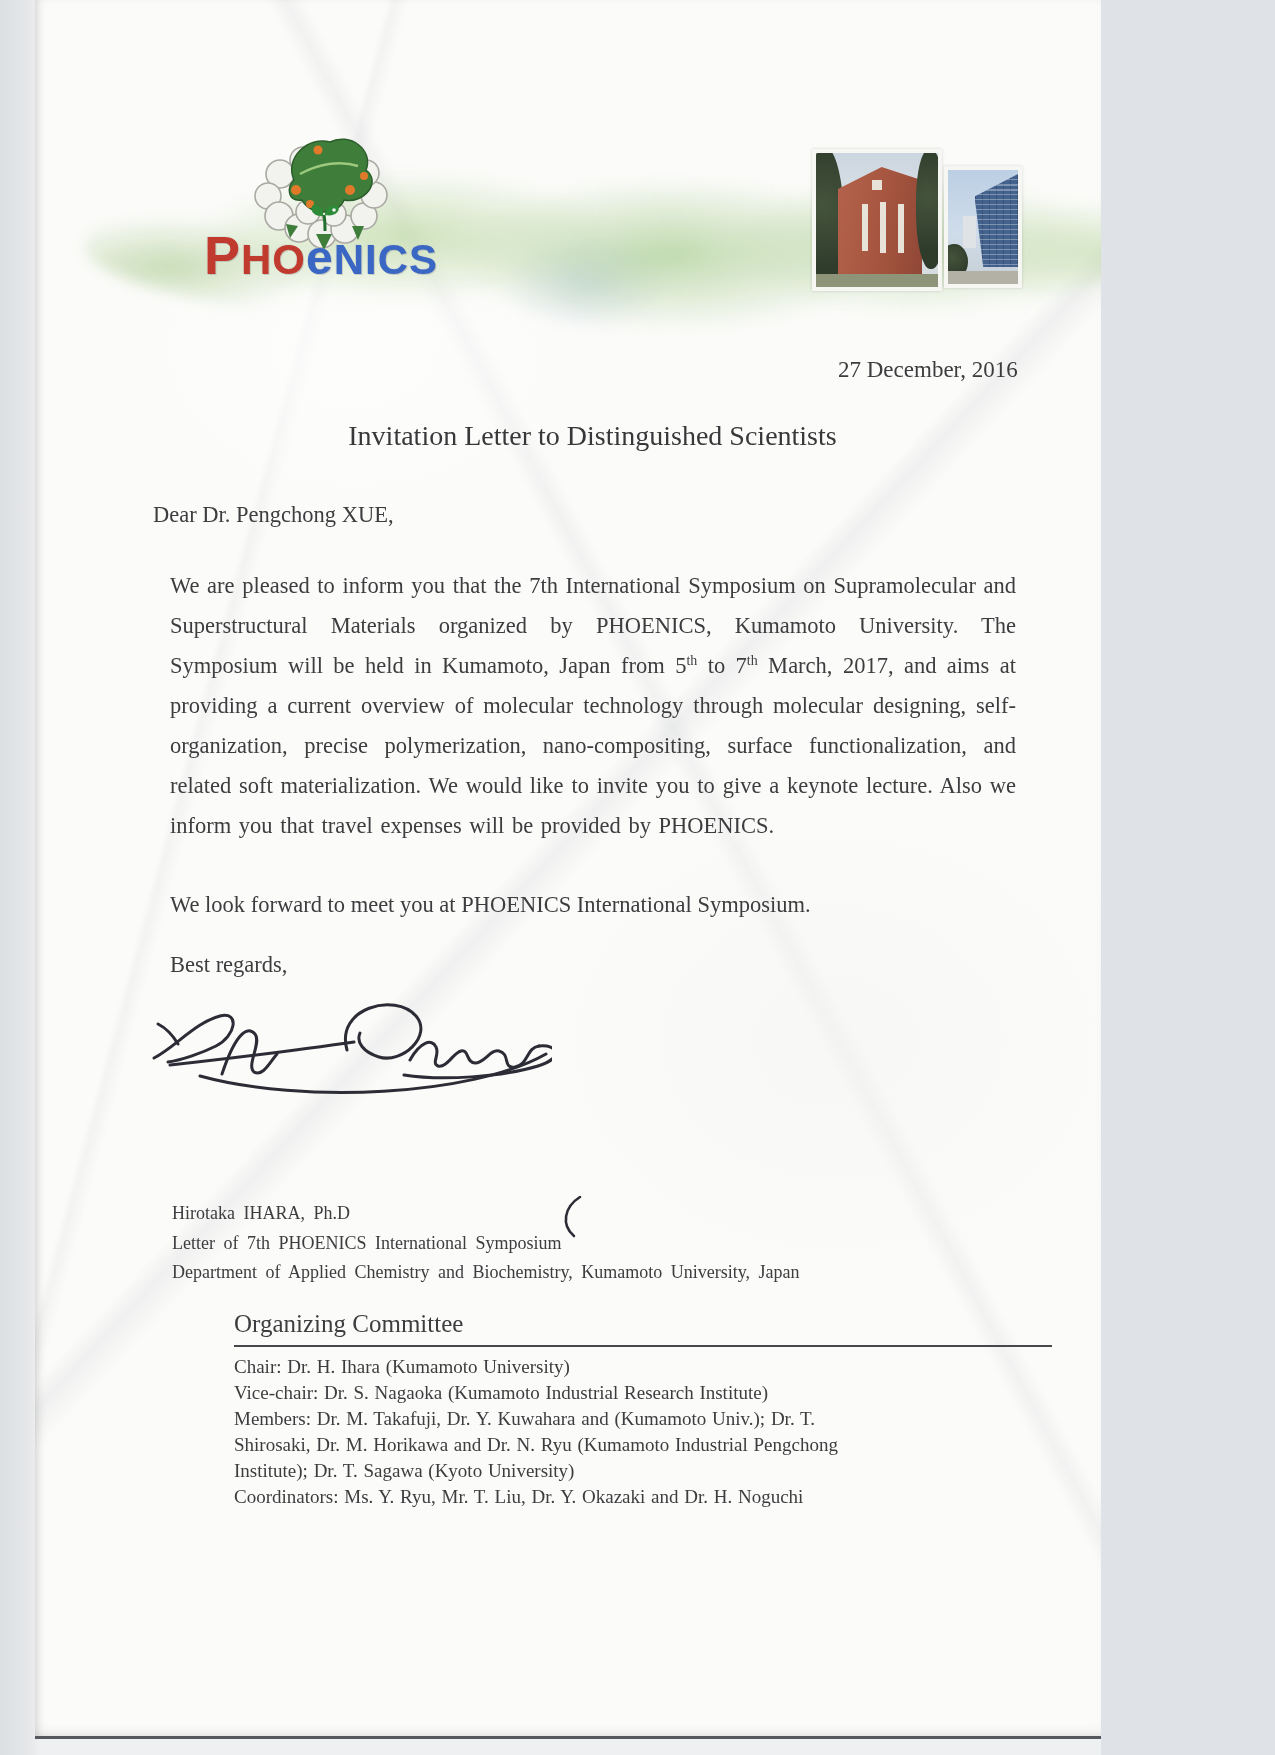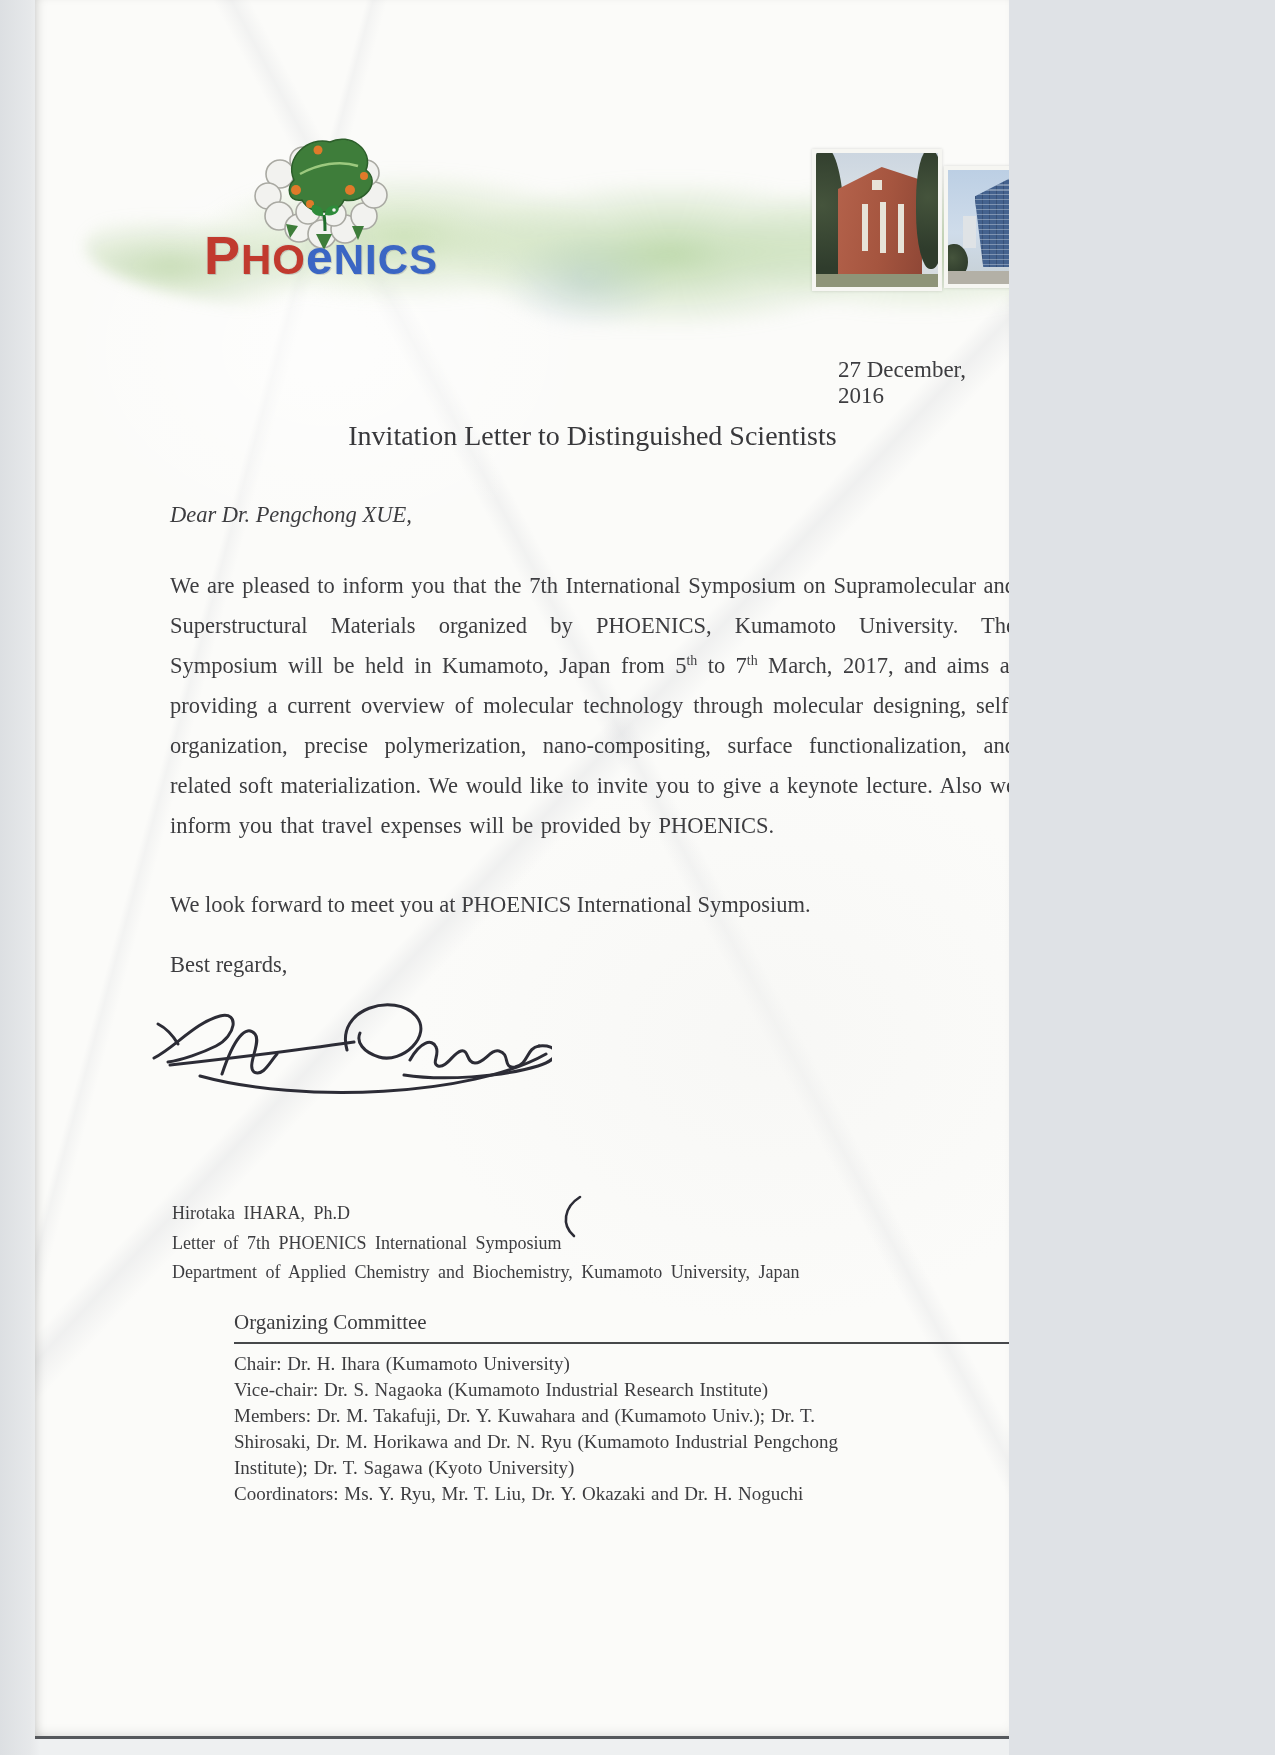--- a/index.html
+++ b/index.html
@@ -1,16 +1,16 @@
 <!DOCTYPE html>
 <html><head>
 <meta charset="utf-8">
 <style>
   html,body{margin:0;padding:0;background:#dfe2e6;}
-  .scan{position:relative;width:1009px;height:1755px;background:linear-gradient(90deg,#dcdfe2 0px,#e6e8ea 30px,#eef0f1 40px);overflow:hidden;font-family:"Liberation Serif",serif;}
+  .scan{position:relative;width:1101px;height:1755px;background:linear-gradient(90deg,#dcdfe2 0px,#e6e8ea 30px,#eef0f1 40px);overflow:hidden;font-family:"Liberation Serif",serif;}
   .paper{position:absolute;left:35px;top:0;right:0;height:1736px;
     background:
       radial-gradient(ellipse 400px 300px at 30% 20%, rgba(255,255,255,.6), transparent 70%),
       radial-gradient(ellipse 500px 400px at 75% 60%, rgba(244,244,242,.5), transparent 70%),
       linear-gradient(133deg, transparent 48%, rgba(205,207,212,.25) 49%, transparent 50.5%),
       linear-gradient(62deg, transparent 58%, rgba(208,210,214,.22) 59%, transparent 60%),
       linear-gradient(105deg, transparent 23%, rgba(210,212,216,.2) 23.5%, transparent 24.5%),
       #fbfbf9;
     border-bottom:3px solid #55585c;
     box-shadow:inset 7px 0 12px -7px rgba(0,0,0,.22), inset 0 -8px 14px -8px rgba(0,0,0,.12);}
@@ -52,21 +52,21 @@
   
   .date{font-size:23px;}
   .title{font-size:28px;text-align:center;color:#38383b;}
   .body-text{font-size:22.5px;line-height:40px;word-spacing:2px;text-align:justify;}
   .single-line{font-size:22.5px;white-space:nowrap;}
   sup{font-size:0.62em;line-height:0;vertical-align:super;margin-top:17px;}
   .sig-svg{position:absolute;left:142px;top:978px;width:410px;height:135px;}
   .paren-svg{position:absolute;left:556px;top:1193px;width:28px;height:46px;}
   .signer{font-size:18px;line-height:29.5px;word-spacing:4px;}
   .committee{position:absolute;left:234px;top:1310px;width:818px;color:#3d3d40;}
-  .committee-heading{font-size:21px;padding-bottom:7px;border-bottom:2px solid #46484b;}
+  .committee-heading{font-size:25px;padding-bottom:7px;border-bottom:2px solid #46484b;}
   .committee-lines{margin-top:7px;font-size:19px;line-height:26px;word-spacing:1px;}
 </style>
 </head>
 <body>
 
 <div class="scan">
   <div class="paper"></div>
 
   <div class="band"></div>
 
@@ -128,21 +128,21 @@
       <div class="modern-bldg"></div>
       <div class="tree" style="left:-6px;bottom:6px;width:26px;height:34px;"></div>
       <div class="road"></div>
     </div>
   </div>
 
   <div class="txt date" style="left:838px;top:357px;">27 December, 2016</div>
 
   <div class="txt title" style="left:170px;top:420px;width:845px;">Invitation Letter to Distinguished Scientists</div>
 
-  <div class="txt single-line" style="left:170px;top:502px;font-style:italic;">Dear Dr. Pengchong XUE,</div>
+  <div class="txt single-line" style="left:153px;top:502px;">Dear Dr. Pengchong XUE,</div>
 
   <div class="txt body-text" style="left:170px;top:566px;width:846px;"><span>We are pleased to inform you that the 7th International Symposium on Supramolecular and Superstructural Materials organized by PHOENICS, Kumamoto University. The Symposium will be held in Kumamoto, Japan from 5</span><sup>th</sup><span> to 7</span><sup>th</sup><span> March, 2017, and aims at providing a current overview of molecular technology through molecular designing, self-organization, precise polymerization, nano-compositing, surface functionalization, and related soft materialization. We would like to invite you to give a keynote lecture. Also we inform you that travel expenses will be provided by PHOENICS.</span></div>
 
   <div class="txt single-line" style="left:170px;top:892px;">We look forward to meet you at PHOENICS International Symposium.</div>
 
   <div class="txt single-line" style="left:170px;top:952px;">Best regards,</div>
 
   <svg class="sig-svg" viewBox="0 0 410 135">
     <g fill="none" stroke="#2c2c36" stroke-width="3" stroke-linecap="round">
       <path d="M12,80 C32,70 54,44 78,38 C98,33 94,58 74,68 C60,75 40,82 26,84"></path>

